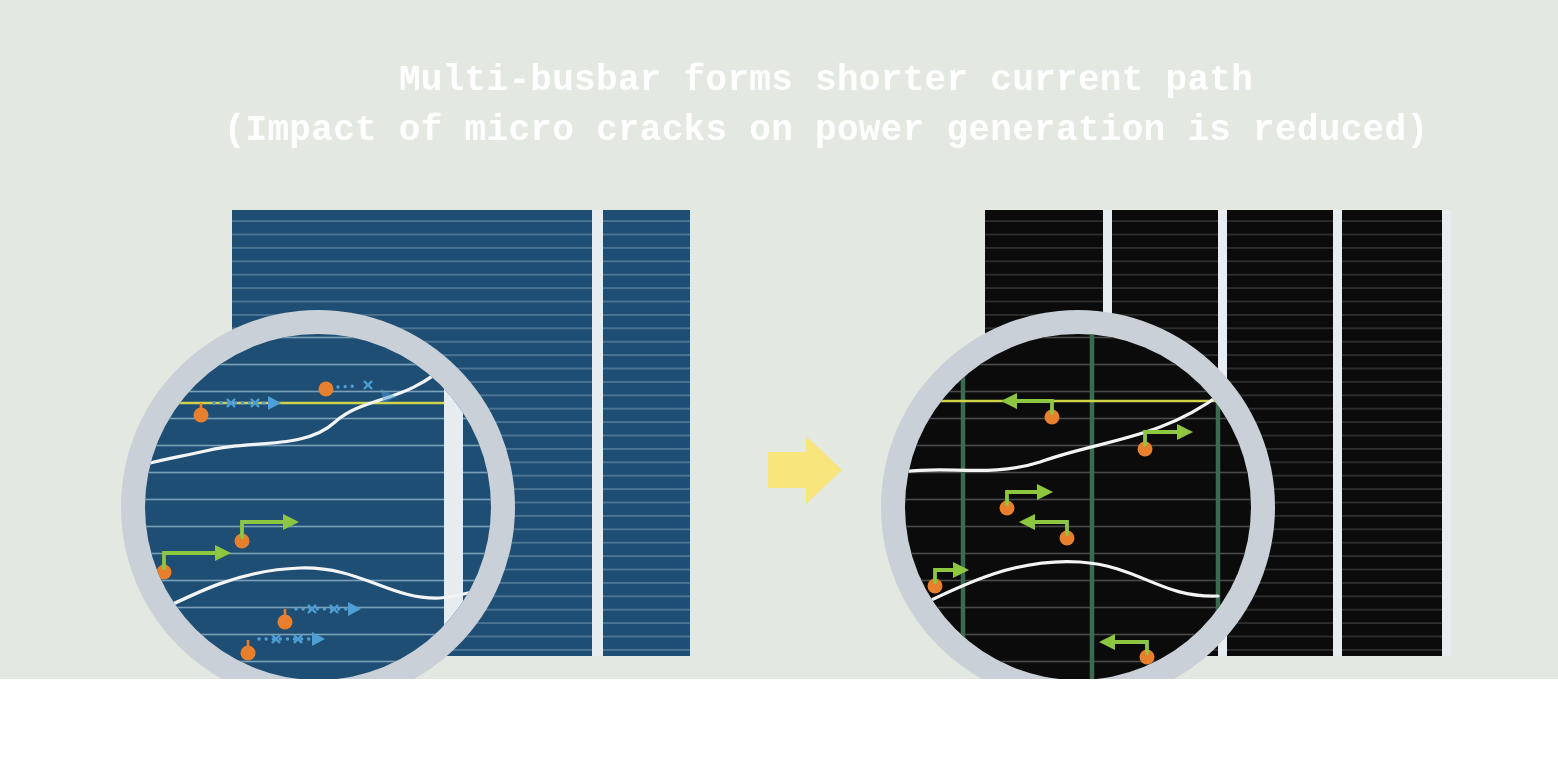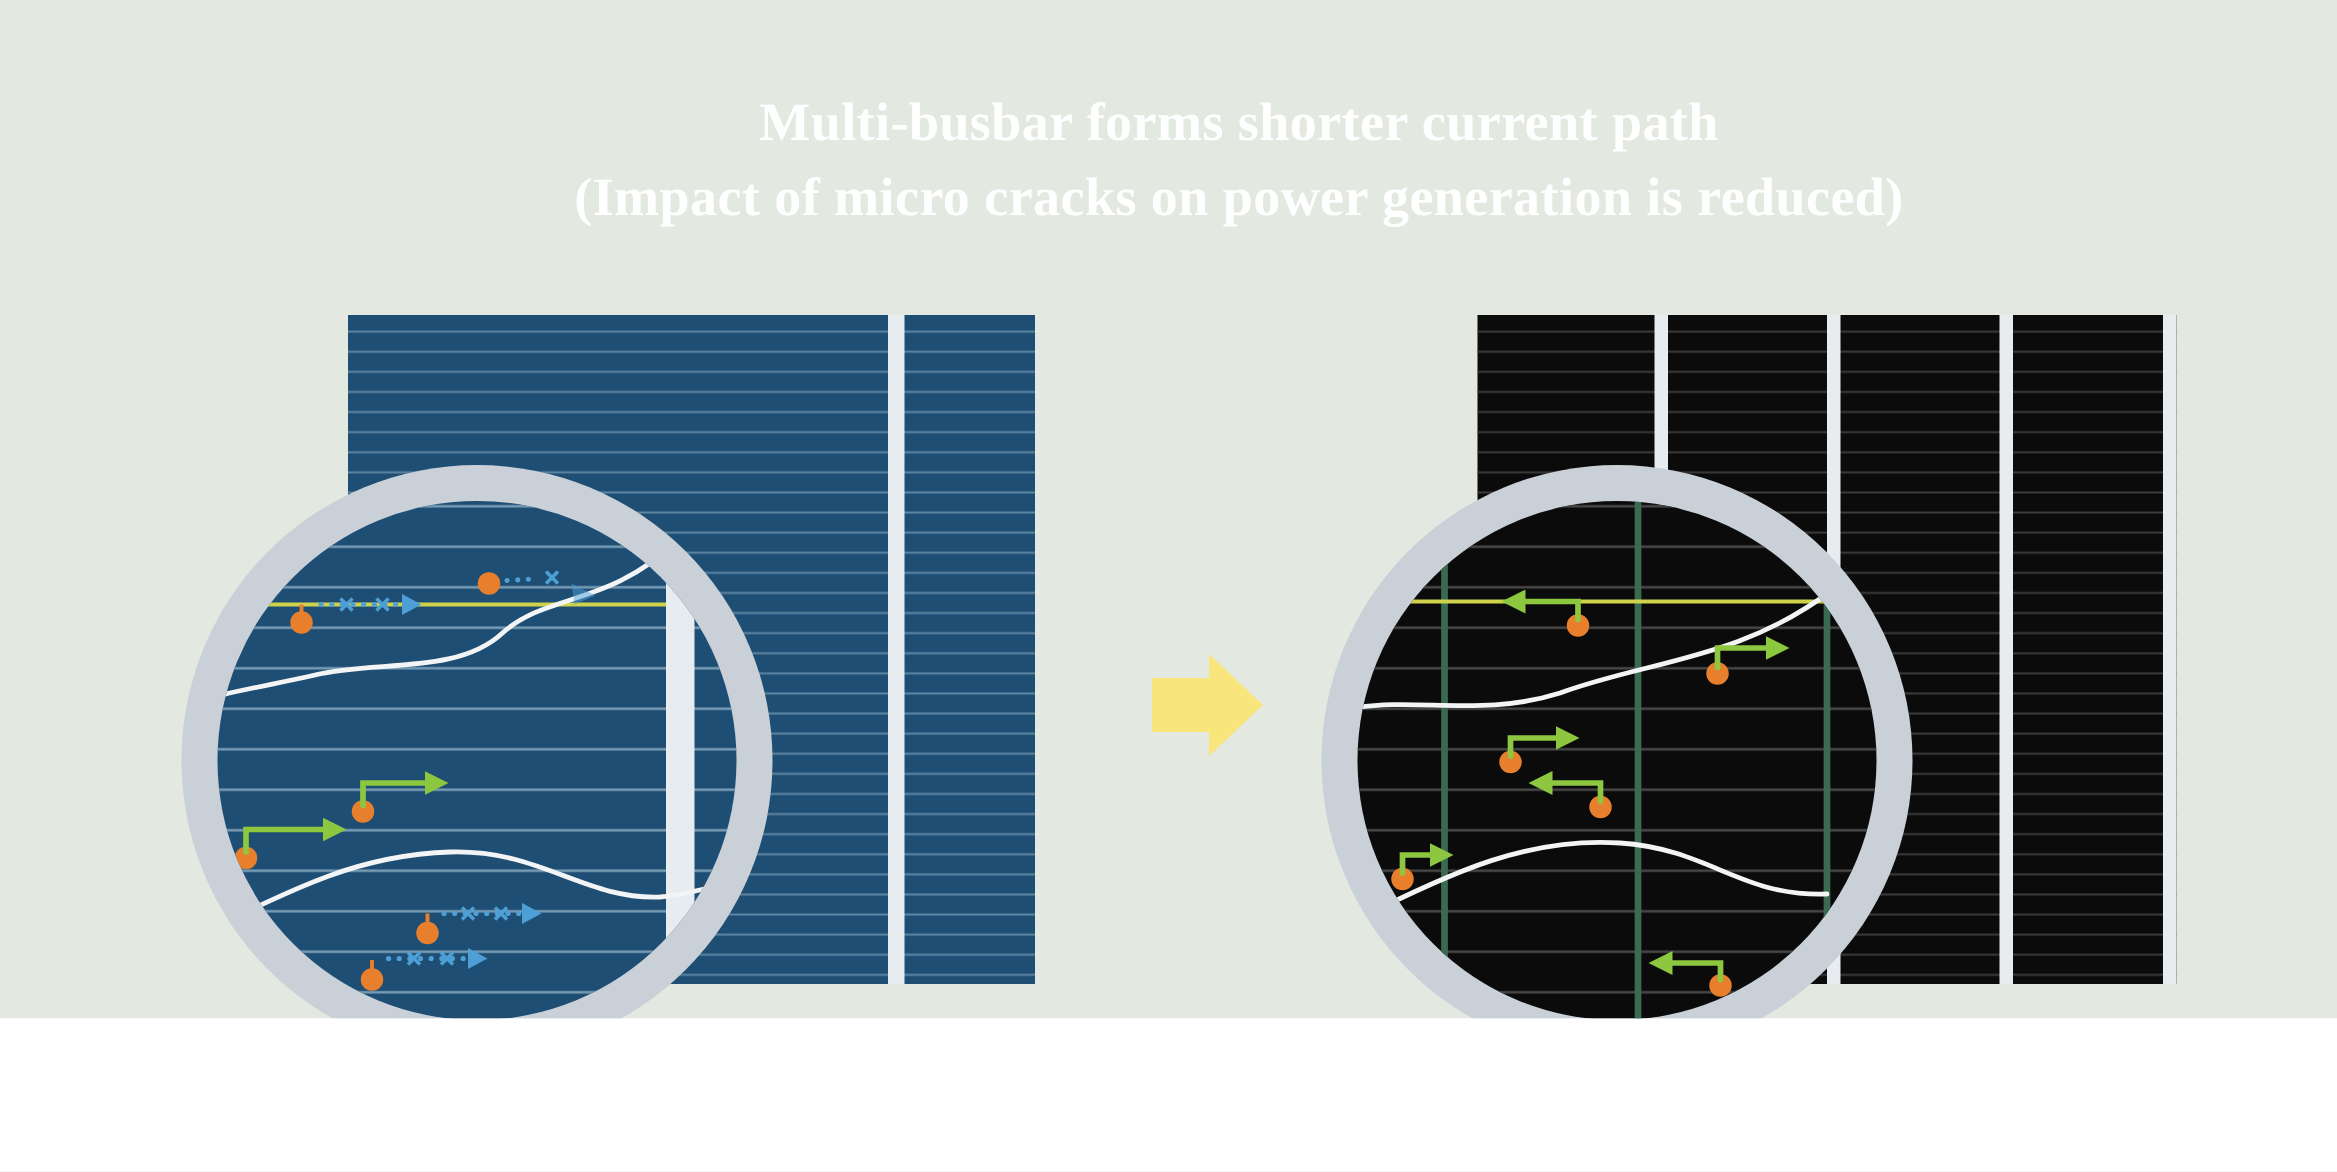--- a/index.html
+++ b/index.html
@@ -1,21 +1,21 @@
 <!DOCTYPE html>
 <html style="--background: #e3e8e1; --title-text: #ffffff; --cell-blue: #1f4e74; --finger-blue: #5f86a2; --finger-blue-zoom: #7b9fb6; --cell-black: #0b0b0b; --finger-black: #3c3c3c; --finger-black-zoom: #4a4a4a; --busbar-light: #e6ecf0; --busbar-green: #3a6b50; --magnifier-ring: #c9d0d7; --crack-white: #f2f4f5; --carrier-orange: #e87f2c; --flow-green: #8dc63f; --blocked-blue: #4d9fd6; --highlight-yellow: #cfd24a; --transition-arrow: #f8e57b;"><head>
 <meta charset="utf-8">
 <style>
   html,body{margin:0;padding:0;}
   .canvas{
     position:relative;
     width:1558px;height:679px;
     background:var(--background,#e3e8e1);
     overflow:hidden;
-    font-family:Liberation Serif, serif;
+    font-family:Liberation Mono, monospace;
   }
   .title{
     position:absolute;top:56px;left:0;width:100%;
     text-align:center;
     transform:translateX(47px);
     color:var(--title-text,#ffffff);
     font-weight:700;font-size:36px;line-height:50px;letter-spacing:.3px;
   }
   .diagram{position:absolute;left:0;top:0;}
 

